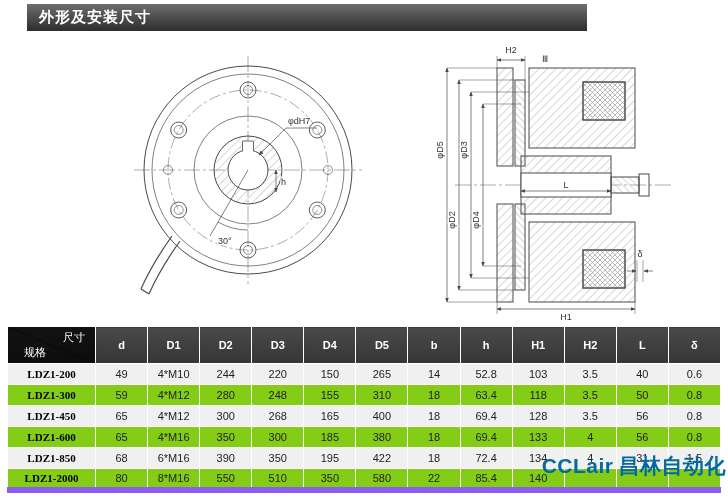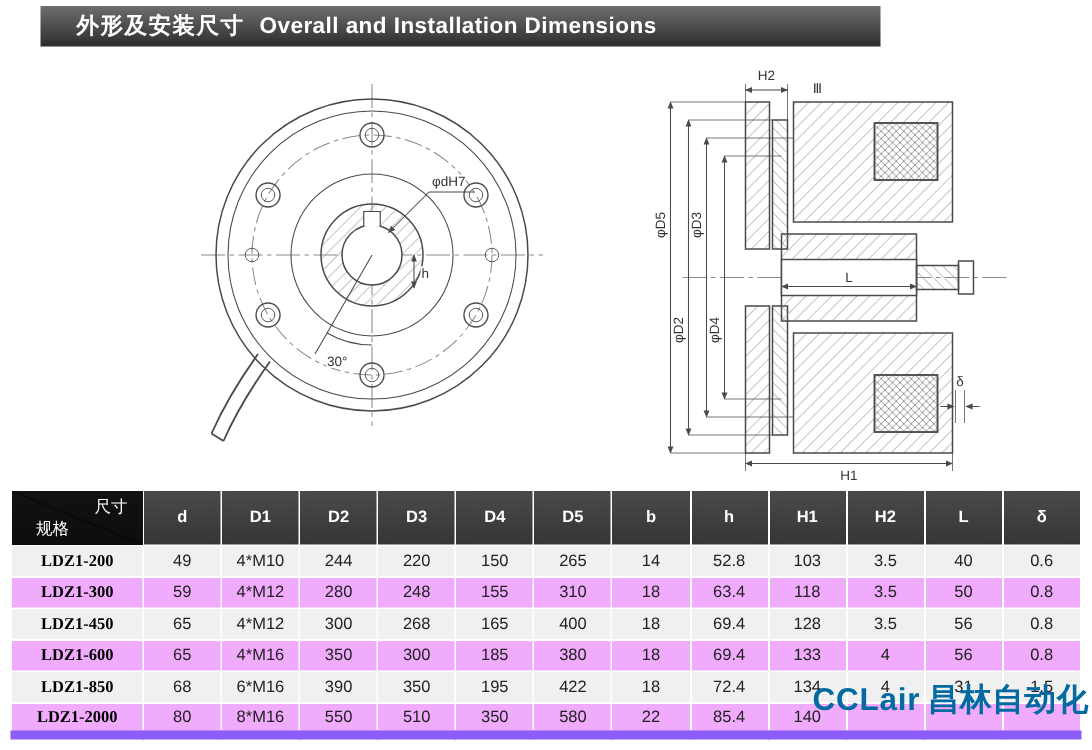--- a/index.html
+++ b/index.html
@@ -12,21 +12,21 @@
   }
 
   
   .header-bar {
     position: absolute;
     top: 4px; left: 27px;
     width: 560px; height: 27px;
     background: linear-gradient(#6e6e6e, #2d2d2d);
     color: #ffffff;
     display: flex; align-items: center; gap: 10px;
-    padding: 0 24px;
+    padding: 0 12px;
     font-weight: bold;
   }
   .header-bar .cn { font-size: 15px; letter-spacing: 1px; }
   .header-bar .en { font-size: 15px; letter-spacing: 0.3px; }
 
   
   .drawings {
     position: absolute;
     top: 30px; left: 0;
     width: 728px; height: 292px;
@@ -79,21 +79,21 @@
     background-blend-mode: multiply;
   }
   th.corner .c-top    { position: absolute; top: 3px;  right: 10px; font-size: 11px; font-weight: normal; }
   th.corner .c-bottom { position: absolute; bottom: 3px; left: 16px; font-size: 11px; font-weight: normal; }
   tbody td {
     font-size: 11px;
     color: #222222;
     height: 21px;
     background: #f0f0f0;
   }
-  tbody tr.alt td { background: #f0abfc; }
+  tbody tr.alt td { background: #84cc16; }
   tbody td.model {
     font-weight: bold;
     color: #000000;
     font-family: Liberation Serif, serif;
   }
 
   
   .watermark {
     position: absolute;
     top: 452px; right: 2px;
@@ -104,21 +104,20 @@
     white-space: nowrap;
     letter-spacing: 0.5px;
   }
   .watermark .wm-en { margin-right: 5px; }
 </style>
 </head>
 <body>
 
 <div class="header-bar">
   <span class="cn">外形及安装尺寸</span>
-  <span class="en">Overall and Installation Dimensions</span>
 </div>
 
 <div class="drawings">
 <svg width="728" height="292" viewBox="0 0 728 292">
   <defs>
     <pattern id="hatch45" patternUnits="userSpaceOnUse" width="6" height="6" patternTransform="rotate(45)">
       <line x1="0" y1="0" x2="0" y2="6" stroke="#9a9a9a" stroke-width="0.8"></line>
     </pattern>
     <pattern id="hatch135" patternUnits="userSpaceOnUse" width="5" height="5" patternTransform="rotate(-45)">
       <line x1="0" y1="0" x2="0" y2="5" stroke="#9a9a9a" stroke-width="0.8"></line>

